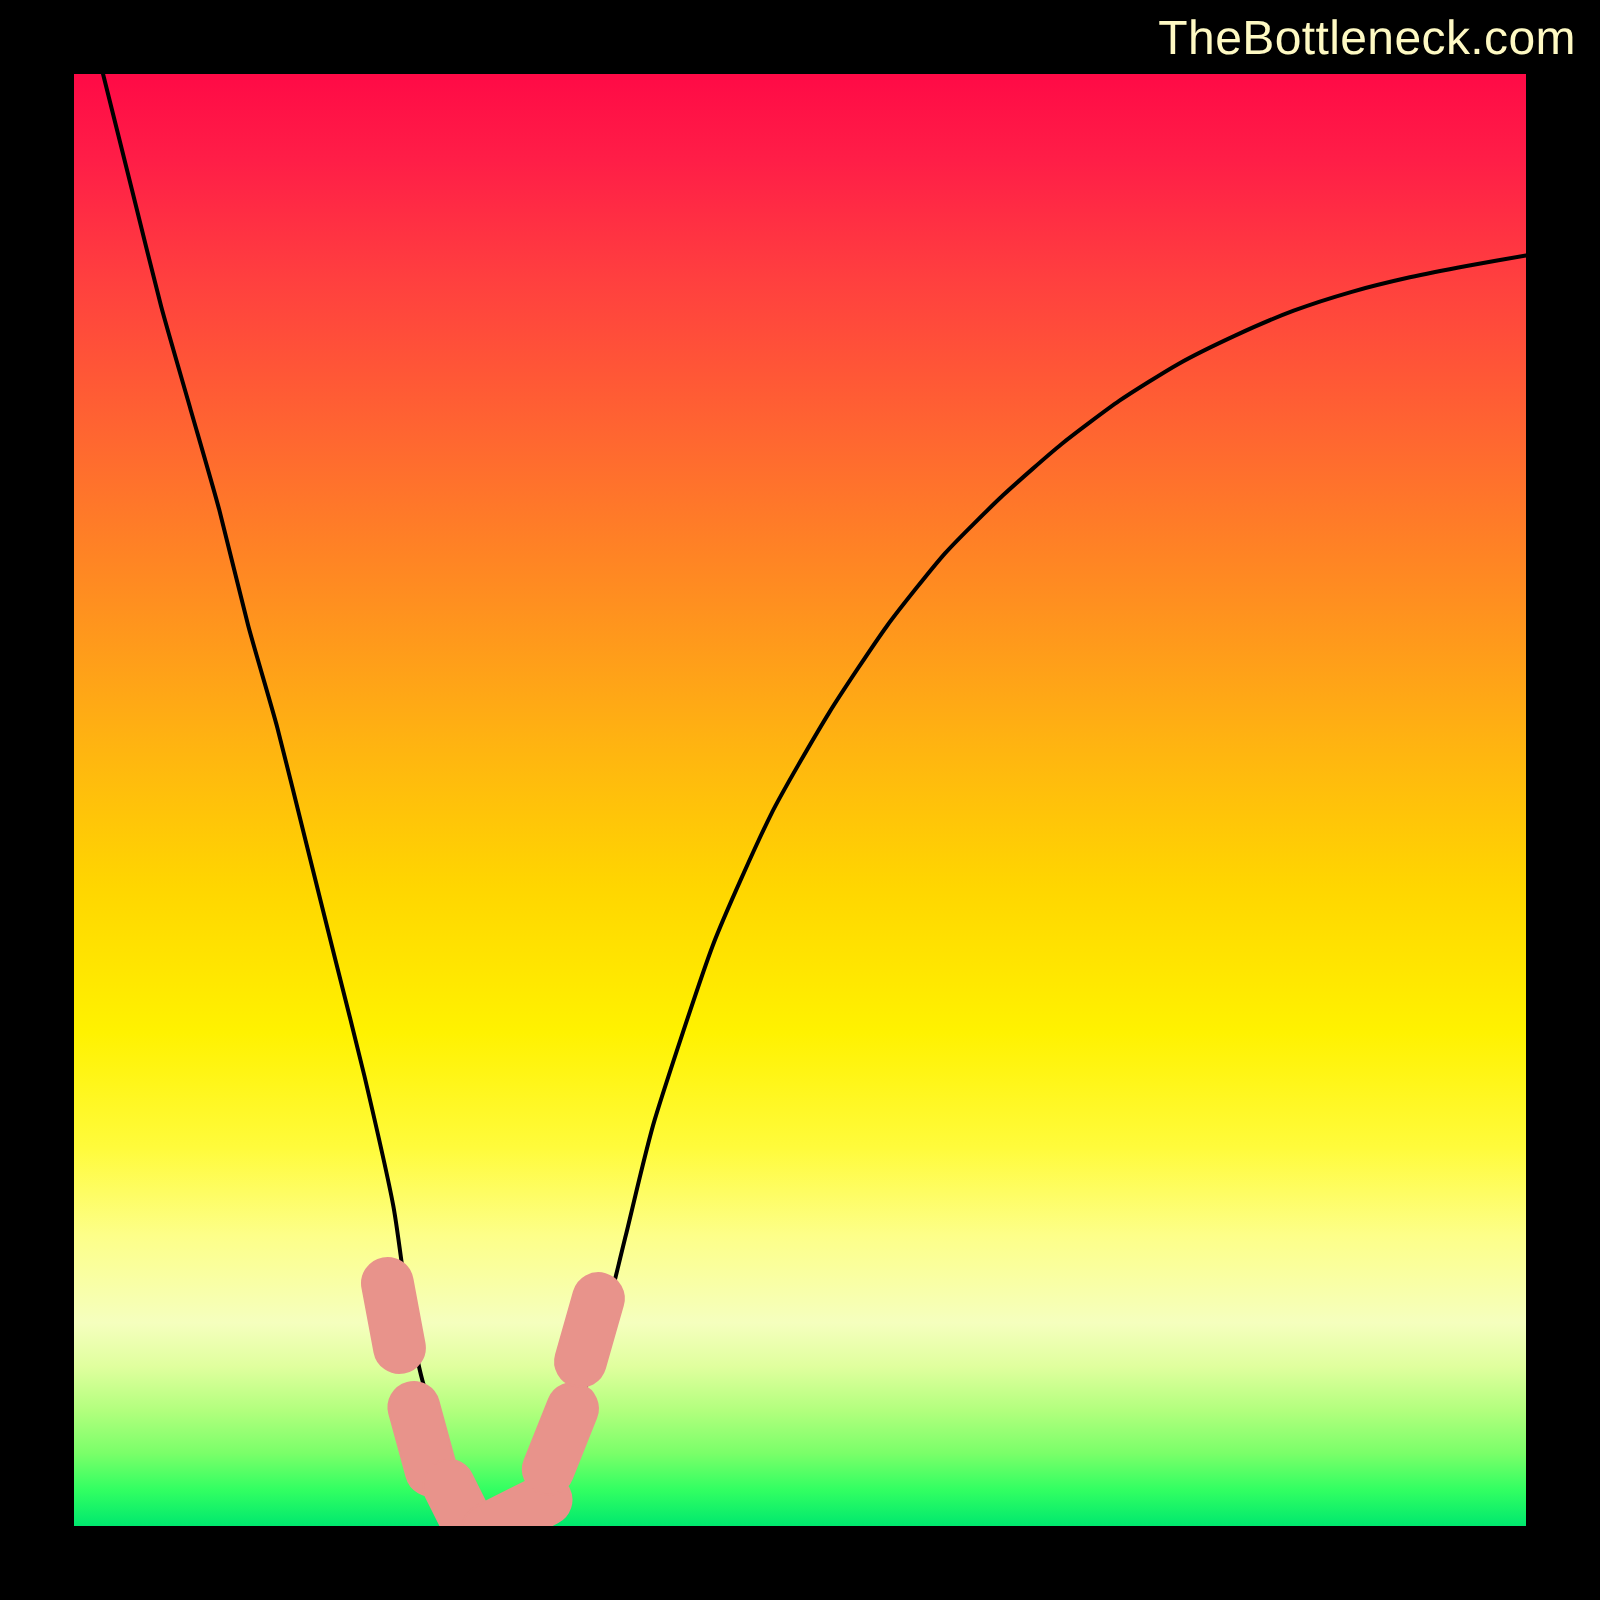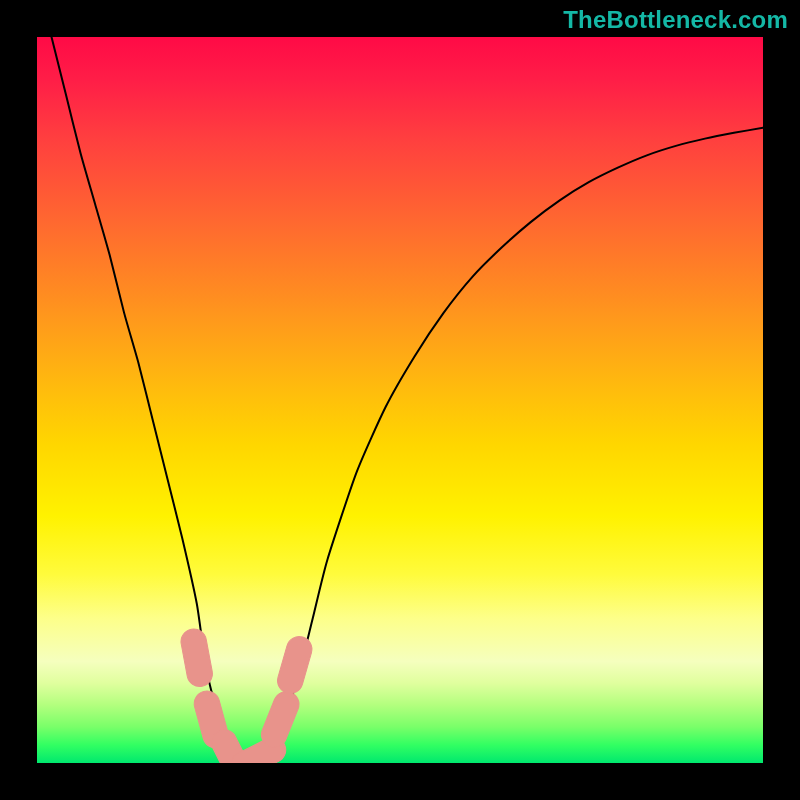--- a/index.html
+++ b/index.html
@@ -47,24 +47,24 @@
       #b3ff7e 92%,
       #7aff69 95%,
       #32ff62 97.5%,
       #00e86e 100%
     );
   }
   .watermark {
     position: absolute;
     top: 6px;
     right: 12px;
-    color: #14b8a6;
+    color: #fef9c3;
     font-size: 24px;
     letter-spacing: 0.2px;
-    font-weight: 700;
+    font-weight: 400;
     user-select: none;
   }
   svg.curve {
     position: absolute;
     inset: 0;
     width: 100%;
     height: 100%;
     overflow: visible;
   }
 </style>

